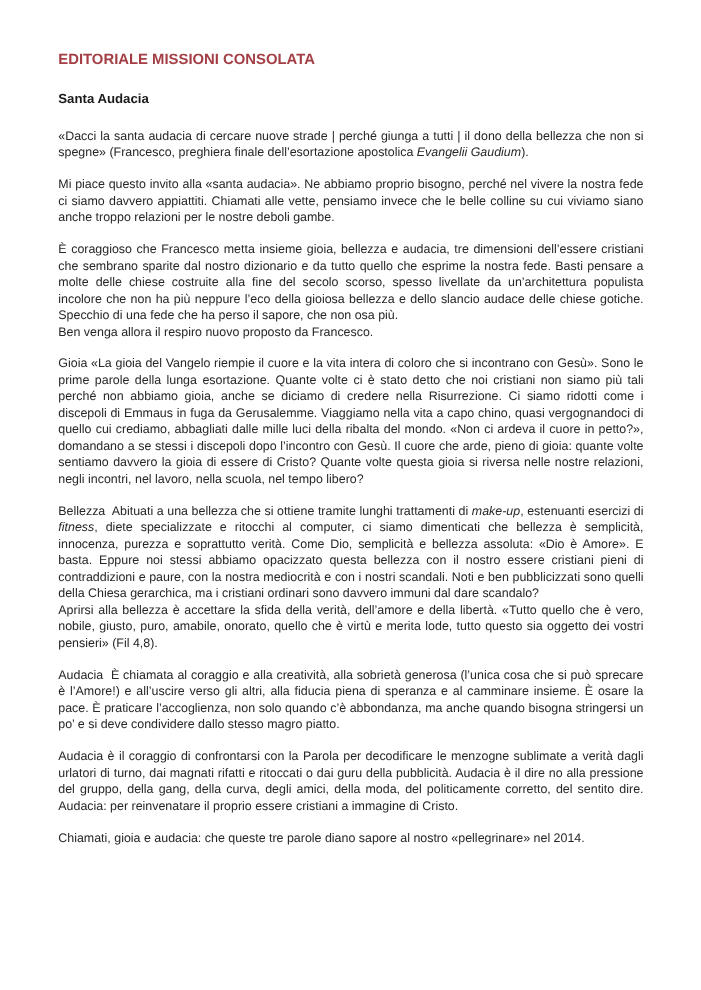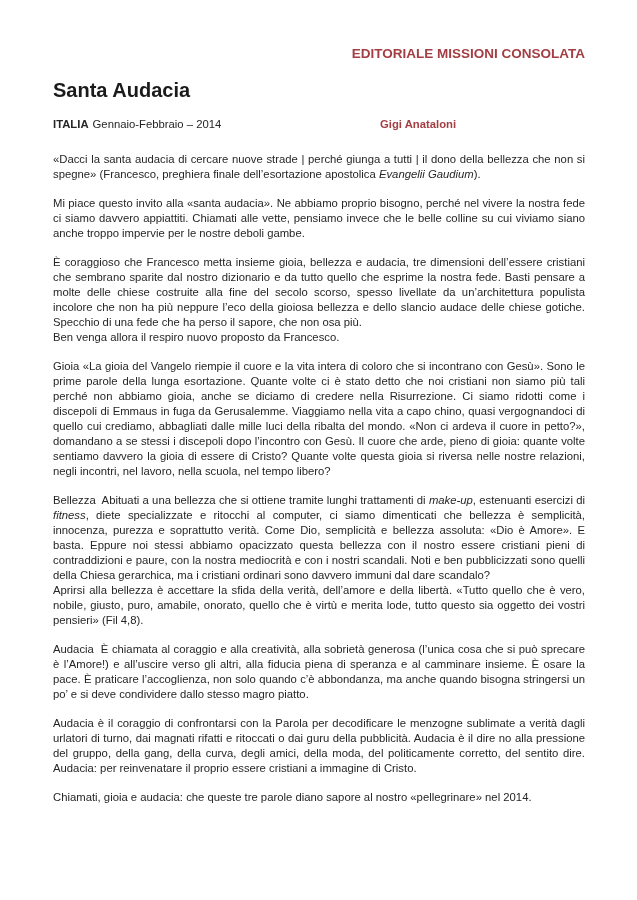--- a/index.html
+++ b/index.html
@@ -12,29 +12,29 @@
     width: 637px;
     height: 900px;
     box-sizing: border-box;
     background: #ffffff;
     padding: 46px 52px 0 53px;
     font-family: "Liberation Sans", "DejaVu Sans", sans-serif;
     color: #262626;
     overflow: hidden;
   }
   .doc-header {
-    text-align: right;
+    text-align: left;
     font-weight: bold;
     font-size: 13.5px;
     line-height: 16px;
     color: #A33E44;
     margin: 0 0 19px 0;
   }
   .doc-title {
-    font-size: 20px;
+    font-size: 12px;
     line-height: 19px;
     font-weight: bold;
     color: #1a1a1a;
     margin: 0 0 17px 0;
   }
   .byline {
     display: flex;
     align-items: baseline;
     font-size: 11.3px;
     line-height: 15px;
@@ -62,30 +62,24 @@
   .article-body p.para em { font-style: italic; }
 </style>
 </head>
 <body>
 
 <div class="page">
   <div class="doc-header">EDITORIALE MISSIONI CONSOLATA</div>
 
   <h1 class="doc-title">Santa Audacia</h1>
 
-  <div class="byline">
-    <div class="byline-left">
-      <span class="byline-location">ITALIA</span><span class="byline-date">Gennaio-Febbraio – 2014</span>
-    </div>
-    <div class="byline-author">Gigi Anataloni</div>
-  </div>
 
   <div class="article-body" id="article-body">
       <p class="para">«Dacci la santa audacia di cercare nuove strade | perché giunga a tutti | il dono della bellezza che non si spegne» (Francesco, preghiera finale dell’esortazione apostolica <em>Evangelii Gaudium</em>).</p>
-      <p class="para">Mi piace questo invito alla «santa audacia». Ne abbiamo proprio bisogno, perché nel vivere la nostra fede ci siamo davvero appiattiti. Chiamati alle vette, pensiamo invece che le belle colline su cui viviamo siano anche troppo impervie per le nostre deboli gambe.</p>
+      <p class="para">Mi piace questo invito alla «santa audacia». Ne abbiamo proprio bisogno, perché nel vivere la nostra fede ci siamo davvero appiattiti. Chiamati alle vette, pensiamo invece che le belle colline su cui viviamo siano anche troppo relazioni per le nostre deboli gambe.</p>
       <p class="para">È coraggioso che Francesco metta insieme gioia, bellezza e audacia, tre dimensioni dell’essere cristiani che sembrano sparite dal nostro dizionario e da tutto quello che esprime la nostra fede. Basti pensare a molte delle chiese costruite alla fine del secolo scorso, spesso livellate da un’architettura populista incolore che non ha più neppure l’eco della gioiosa bellezza e dello slancio audace delle chiese gotiche. Specchio di una fede che ha perso il sapore, che non osa più.<br>Ben venga allora il respiro nuovo proposto da Francesco.</p>
       <p class="para"><strong>Gioia</strong> «La gioia del Vangelo riempie il cuore e la vita intera di coloro che si incontrano con Gesù». Sono le prime parole della lunga esortazione. Quante volte ci è stato detto che noi cristiani non siamo più tali perché non abbiamo gioia, anche se diciamo di credere nella Risurrezione. Ci siamo ridotti come i discepoli di Emmaus in fuga da Gerusalemme. Viaggiamo nella vita a capo chino, quasi vergognandoci di quello cui crediamo, abbagliati dalle mille luci della ribalta del mondo. «Non ci ardeva il cuore in petto?», domandano a se stessi i discepoli dopo l’incontro con Gesù. Il cuore che arde, pieno di gioia: quante volte sentiamo davvero la gioia di essere di Cristo? Quante volte questa gioia si riversa nelle nostre relazioni, negli incontri, nel lavoro, nella scuola, nel tempo libero?</p>
       <p class="para"><strong>Bellezza</strong>&nbsp; Abituati a una bellezza che si ottiene tramite lunghi trattamenti di <em>make-up</em>, estenuanti esercizi di <em>fitness</em>, diete specializzate e ritocchi al computer, ci siamo dimenticati che bellezza è semplicità, innocenza, purezza e soprattutto verità. Come Dio, semplicità e bellezza assoluta: «Dio è Amore». E basta. Eppure noi stessi abbiamo opacizzato questa bellezza con il nostro essere cristiani pieni di contraddizioni e paure, con la nostra mediocrità e con i nostri scandali. Noti e ben pubblicizzati sono quelli della Chiesa gerarchica, ma i cristiani ordinari sono davvero immuni dal dare scandalo?<br>Aprirsi alla bellezza è accettare la sfida della verità, dell’amore e della libertà. «Tutto quello che è vero, nobile, giusto, puro, amabile, onorato, quello che è virtù e merita lode, tutto questo sia oggetto dei vostri pensieri» (Fil 4,8).</p>
       <p class="para"><strong>Audacia</strong>&nbsp; È chiamata al coraggio e alla creatività, alla sobrietà generosa (l’unica cosa che si può sprecare è l’Amore!) e all’uscire verso gli altri, alla fiducia piena di speranza e al camminare insieme. È osare la pace. È praticare l’accoglienza, non solo quando c’è abbondanza, ma anche quando bisogna stringersi un po’ e si deve condividere dallo stesso magro piatto.</p>
       <p class="para">Audacia è il coraggio di confrontarsi con la Parola per decodificare le menzogne sublimate a verità dagli urlatori di turno, dai magnati rifatti e ritoccati o dai guru della pubblicità. Audacia è il dire no alla pressione del gruppo, della gang, della curva, degli amici, della moda, del politicamente corretto, del sentito dire. Audacia: per reinvenatare il proprio essere cristiani a immagine di Cristo.</p>
       <p class="para"><strong>Chiamati, gioia e audacia:</strong> che queste tre parole diano sapore al nostro «pellegrinare» nel 2014.</p>
     </div>
 </div>
 
 </body></html>

